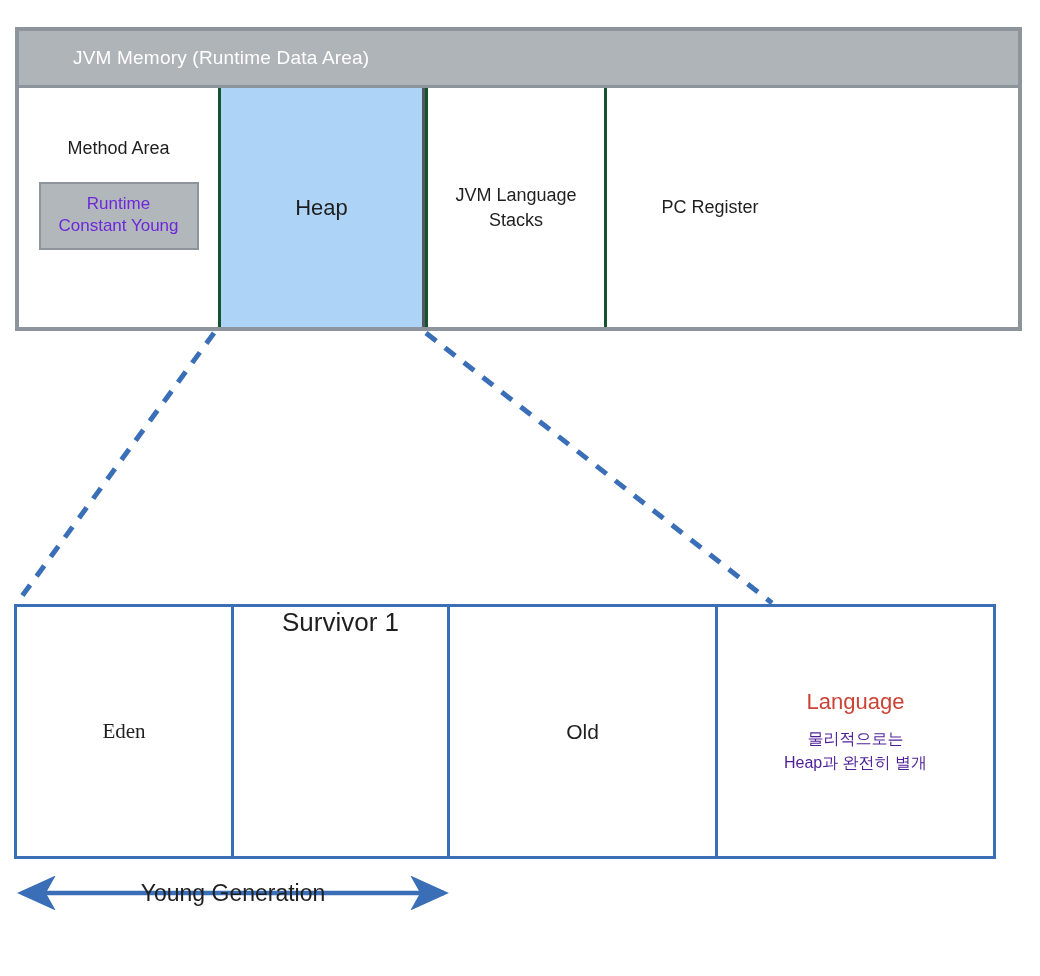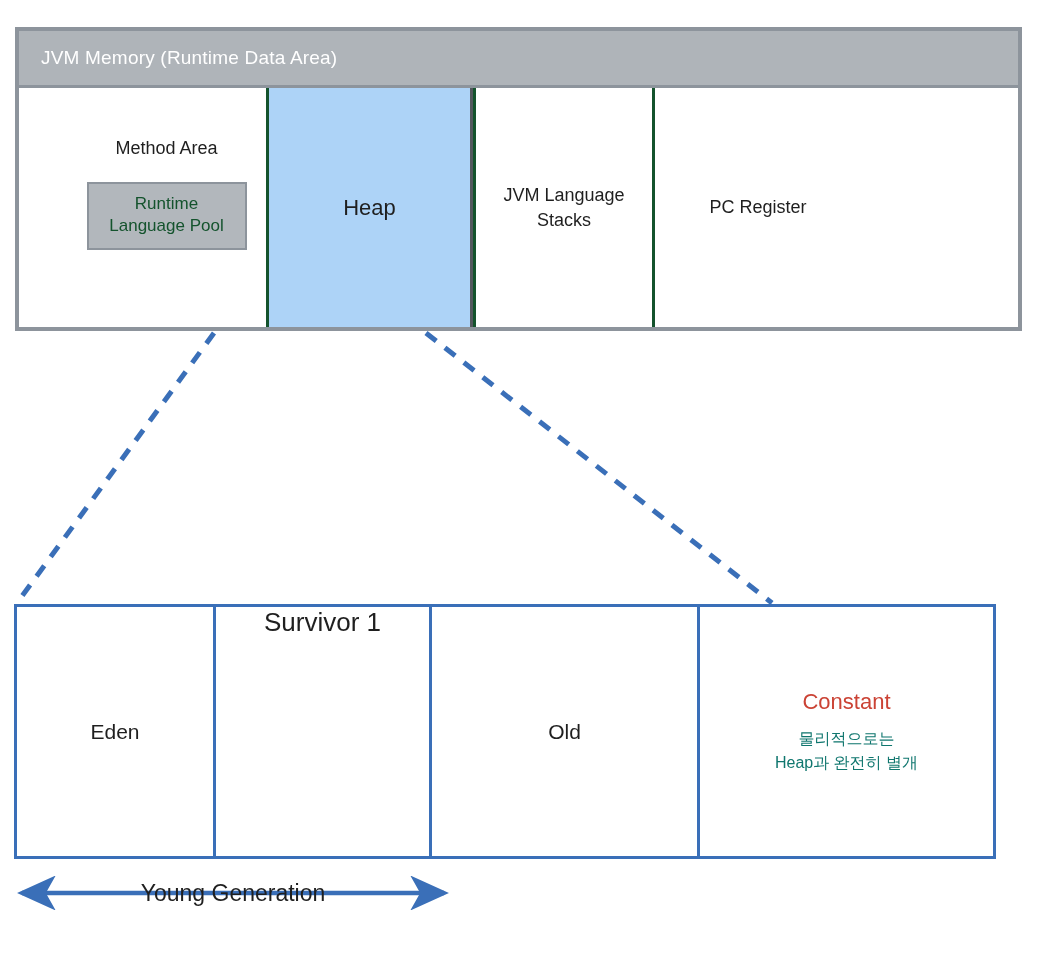--- a/index.html
+++ b/index.html
@@ -45,20 +45,21 @@
     display: flex;
     align-items: center;
     border-bottom: 3px solid #8D949C;
   }
   .jvm-header-title {
     color: #ffffff;
     font-size: 19px;
     padding-left: 22px;
     letter-spacing: 0.2px;
     white-space: nowrap;
+    margin-left: 32px;
   }
 
   .jvm-row {
     position: absolute;
     left: 0;
     top: 57px;
     right: 0;
     bottom: 0;
     display: flex;
   }
@@ -70,35 +71,35 @@
     flex-direction: column;
     align-items: center;
     justify-content: center;
     text-align: center;
     font-size: 18px;
     color: #1f1f1f;
     background: #ffffff;
   }
   .jvm-cell + .jvm-cell { border-left: 3px solid #14532d; }
 
-  .cell-method   { width: 199px; justify-content: flex-start; padding-top: 48px; margin-left: 48px; }
+  .cell-method   { width: 199px; justify-content: flex-start; padding-top: 48px; }
   .cell-heap     { width: 207px; background: #ADD3F7; border-left: 3px solid #8D949C; border-right: 3px solid #53585E; }
   .cell-stacks   { width: 179px; }
   .cell-pc       { width: 209px; align-items: center; }
   .cell-native   { flex: 1; }
 
   .cell-label { line-height: 1.35; }
   .cell-heap .cell-label { font-size: 22px; }
 
   .rcp-box {
     margin-top: 22px;
     width: 160px;
     background: #B2B7BC;
     border: 2px solid #8D949C;
-    color: #14532d;
+    color: #6d28d9;
     font-size: 17px;
     line-height: 1.3;
     padding: 9px 6px 11px 6px;
     box-sizing: border-box;
     text-align: center;
   }
 
   
   .connectors {
     position: absolute;
@@ -127,21 +128,21 @@
     display: flex;
     flex-direction: column;
     align-items: center;
     justify-content: center;
     text-align: center;
     font-size: 21px;
     color: #1f1f1f;
   }
   .hd-cell + .hd-cell { border-left: 3px solid #3A6FB8; }
 
-  .hd-eden      { width: 196px; }
+  .hd-eden      { width: 214px; font-family: Liberation Serif, serif; }
   .hd-survivors { width: 216px; padding: 0; }
   .hd-old       { width: 268px; }
   .hd-meta      { flex: 1; }
 
   .hd-survivors {
     display: flex;
     flex-direction: column;
     justify-content: stretch;
   }
   .sv-half {
@@ -152,21 +153,21 @@
     color: #1f1f1f;
   }
   .sv-half + .sv-half { border-top: 3px solid #3A6FB8; }
 
   .meta-title {
     color: #CB4335;
     font-size: 22px;
     margin-bottom: 12px;
   }
   .meta-note {
-    color: #0f766e;
+    color: #4c1d95;
     font-size: 16px;
     line-height: 1.45;
   }
 
   
   .yg-arrow {
     position: absolute;
     left: 8px;
     top: 876px;
     width: 450px;
@@ -192,21 +193,21 @@
     <div class="jvm-header">
       <span class="jvm-header-title">JVM Memory (Runtime Data Area)</span>
     </div>
 
     <div class="jvm-row">
 
       <div class="jvm-cell cell-method">
         <span class="cell-label">Method Area</span>
         <div class="rcp-box">
           <div>Runtime</div>
-          <div>Language Pool</div>
+          <div>Constant Young</div>
         </div>
       </div>
 
       <div class="jvm-cell cell-heap">
         <span class="cell-label">Heap</span>
       </div>
 
       <div class="jvm-cell cell-stacks">
         <span class="cell-label">JVM Language</span>
         <span class="cell-label">Stacks</span>
@@ -235,21 +236,21 @@
       <div class="sv-half">
         <span>Survivor 1</span>
       </div>
     </div>
 
     <div class="hd-cell hd-old">
       <span>Old</span>
     </div>
 
     <div class="hd-cell hd-meta">
-      <span class="meta-title">Constant</span>
+      <span class="meta-title">Language</span>
       <span class="meta-note">물리적으로는</span>
       <span class="meta-note">Heap과 완전히 별개</span>
     </div>
 
   </div>
 
   <svg class="yg-arrow" viewBox="0 0 450 34" width="450" height="34">
     <defs>
       <marker id="arrow-end" markerWidth="9" markerHeight="9" refX="7.5" refY="4.5" orient="auto" markerUnits="strokeWidth">
         <path d="M0,0.6 L8.6,4.5 L0,8.4 L2.2,4.5 Z" fill="#3A6FB8"></path>

